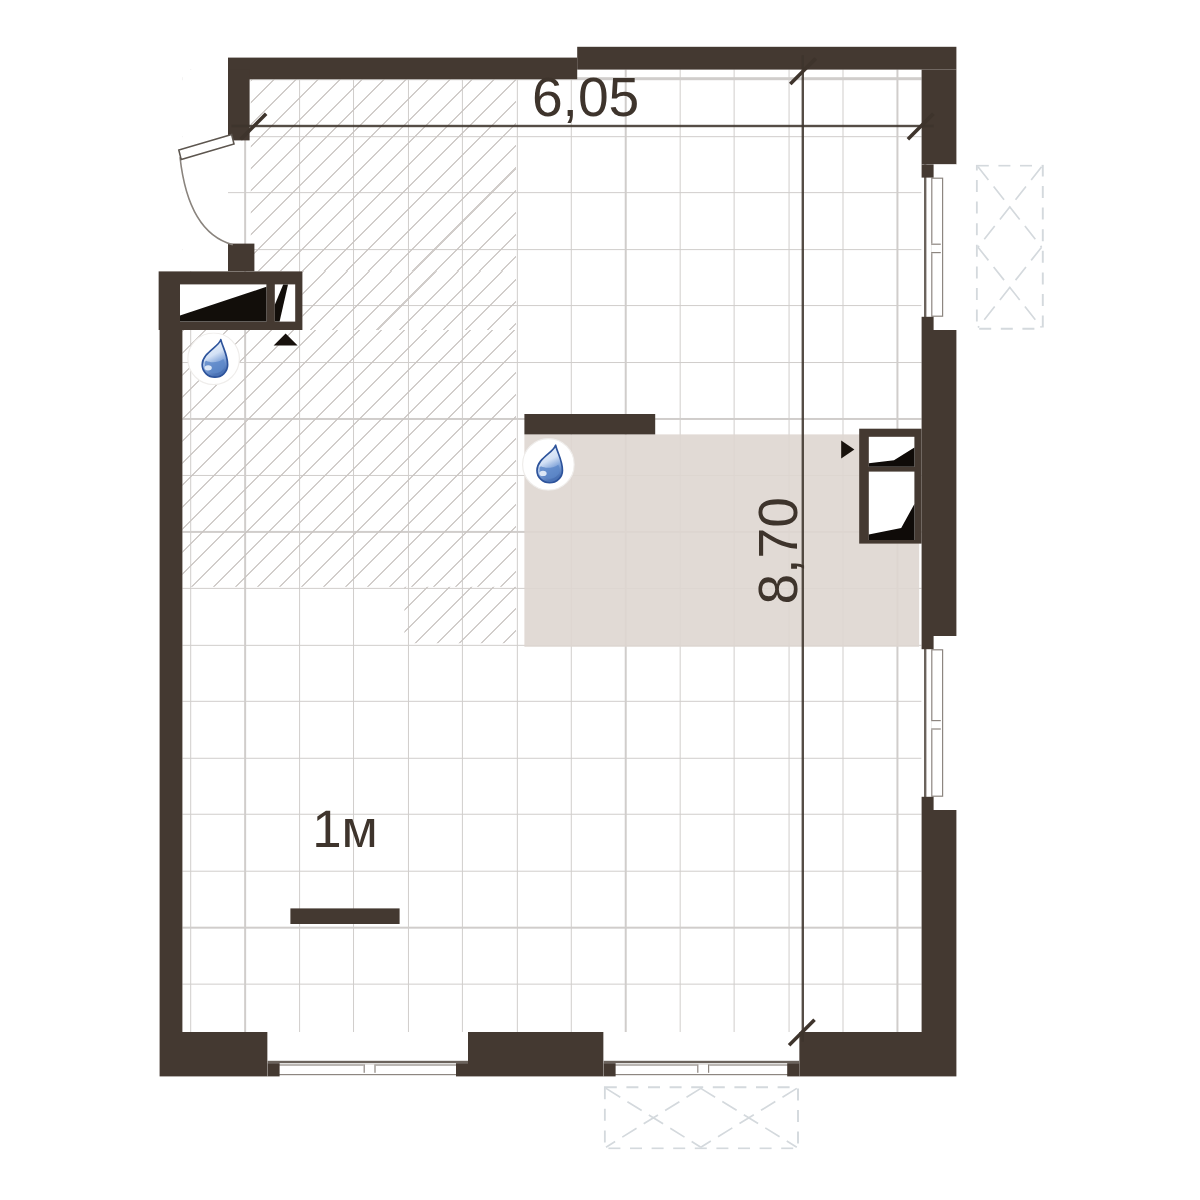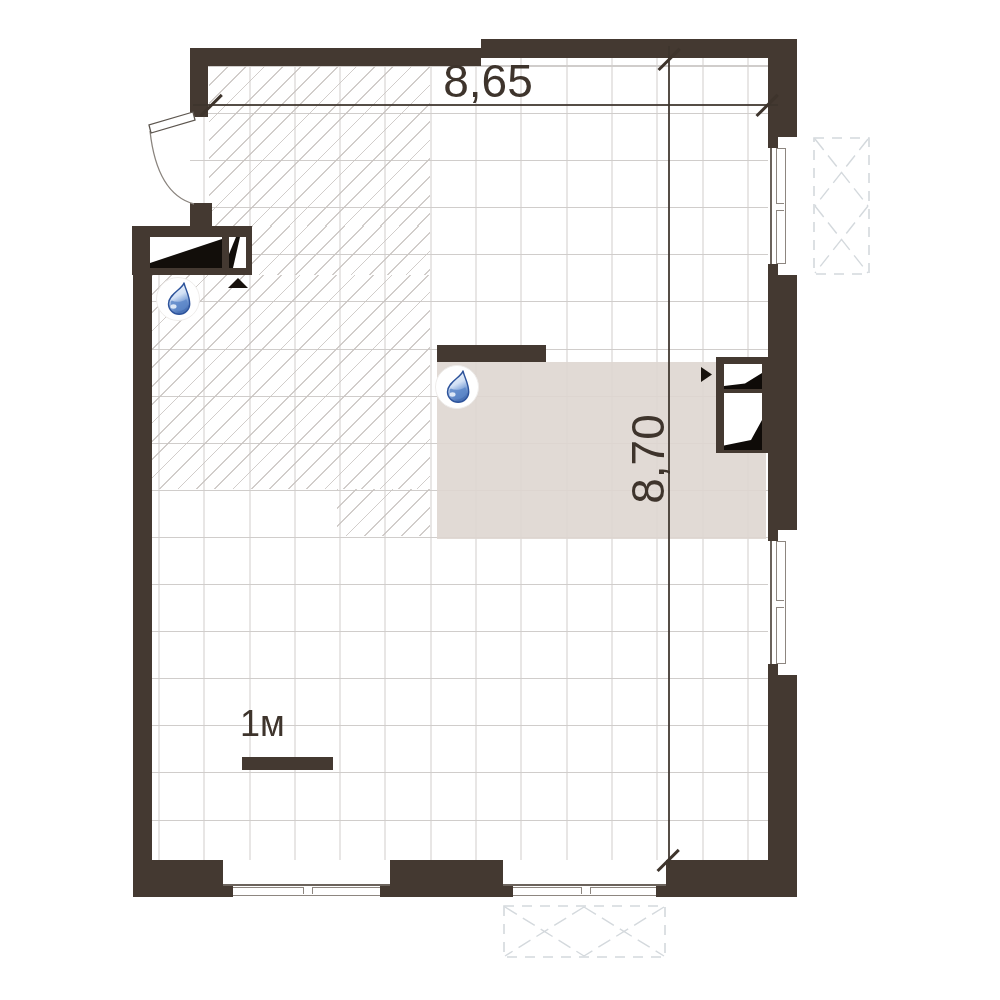--- a/index.html
+++ b/index.html
@@ -37,21 +37,21 @@
   .wb-frame{top:27px;height:7px;left:5px;right:5px;border:1px solid var(--frame-line);background:#fff;}
   .wb-mull{top:27px;height:7px;width:8px;left:calc(50% - 4px);border-left:1px solid var(--frame-line);border-right:1px solid var(--frame-line);background:#fff;}
   .wb-tabL{left:0;bottom:0;width:10px;height:11px;background:var(--wall);}
   .wb-tabR{right:0;bottom:0;width:10px;height:11px;background:var(--wall);}
   
   .dim-line{background:rgba(62,52,44,.88);}
   .tick{width:30px;height:2.5px;background:var(--text);transform:rotate(-45deg);}
   .dim-label{font-size:46px;font-weight:400;text-align:center;letter-spacing:0;line-height:46px;color:var(--text);}
   .rot{transform:rotate(-90deg);}
   .scale-bar{left:242px;top:757px;width:91px;height:13px;background:var(--wall);}
-  .scale-label{left:240px;top:702px;width:95px;font-size:36px;line-height:44px;text-align:left;color:var(--text);}
+  .scale-label{left:240px;top:670px;width:95px;font-size:44px;line-height:44px;text-align:center;color:var(--text);}
   svg{display:block;}
 </style>
 </head>
 <body>
 
 <div class="plan">
 
   <div class="abs interior"></div>
 
   <div class="abs hatch h1"></div>
@@ -167,19 +167,19 @@
     <ellipse cx="17.5" cy="29.5" rx="3" ry="2.2" fill="#e9f1fb" opacity="0.9"></ellipse>
   </svg>
 
   <div class="abs dim-line" style="left:193px;top:104px;width:585px;height:1.6px;"></div>
   <div class="abs dim-line" style="left:668px;top:46px;width:1.6px;height:822px;"></div>
   <div class="abs tick" style="left:196px;top:104px;"></div>
   <div class="abs tick" style="left:752px;top:104px;"></div>
   <div class="abs tick" style="left:654px;top:58px;"></div>
   <div class="abs tick" style="left:653px;top:859px;"></div>
 
-  <div class="abs dim-label" style="left:413px;top:58px;width:150px;height:46px;">8,65</div>
+  <div class="abs dim-label" style="left:413px;top:58px;width:150px;height:46px;">6,05</div>
   <div class="abs dim-label rot" style="left:563px;top:437px;width:170px;height:44px;line-height:44px;">8,70</div>
 
   <div class="abs scale-label">1м</div>
   <div class="abs scale-bar"></div>
 
 </div>
 
 </body></html>

